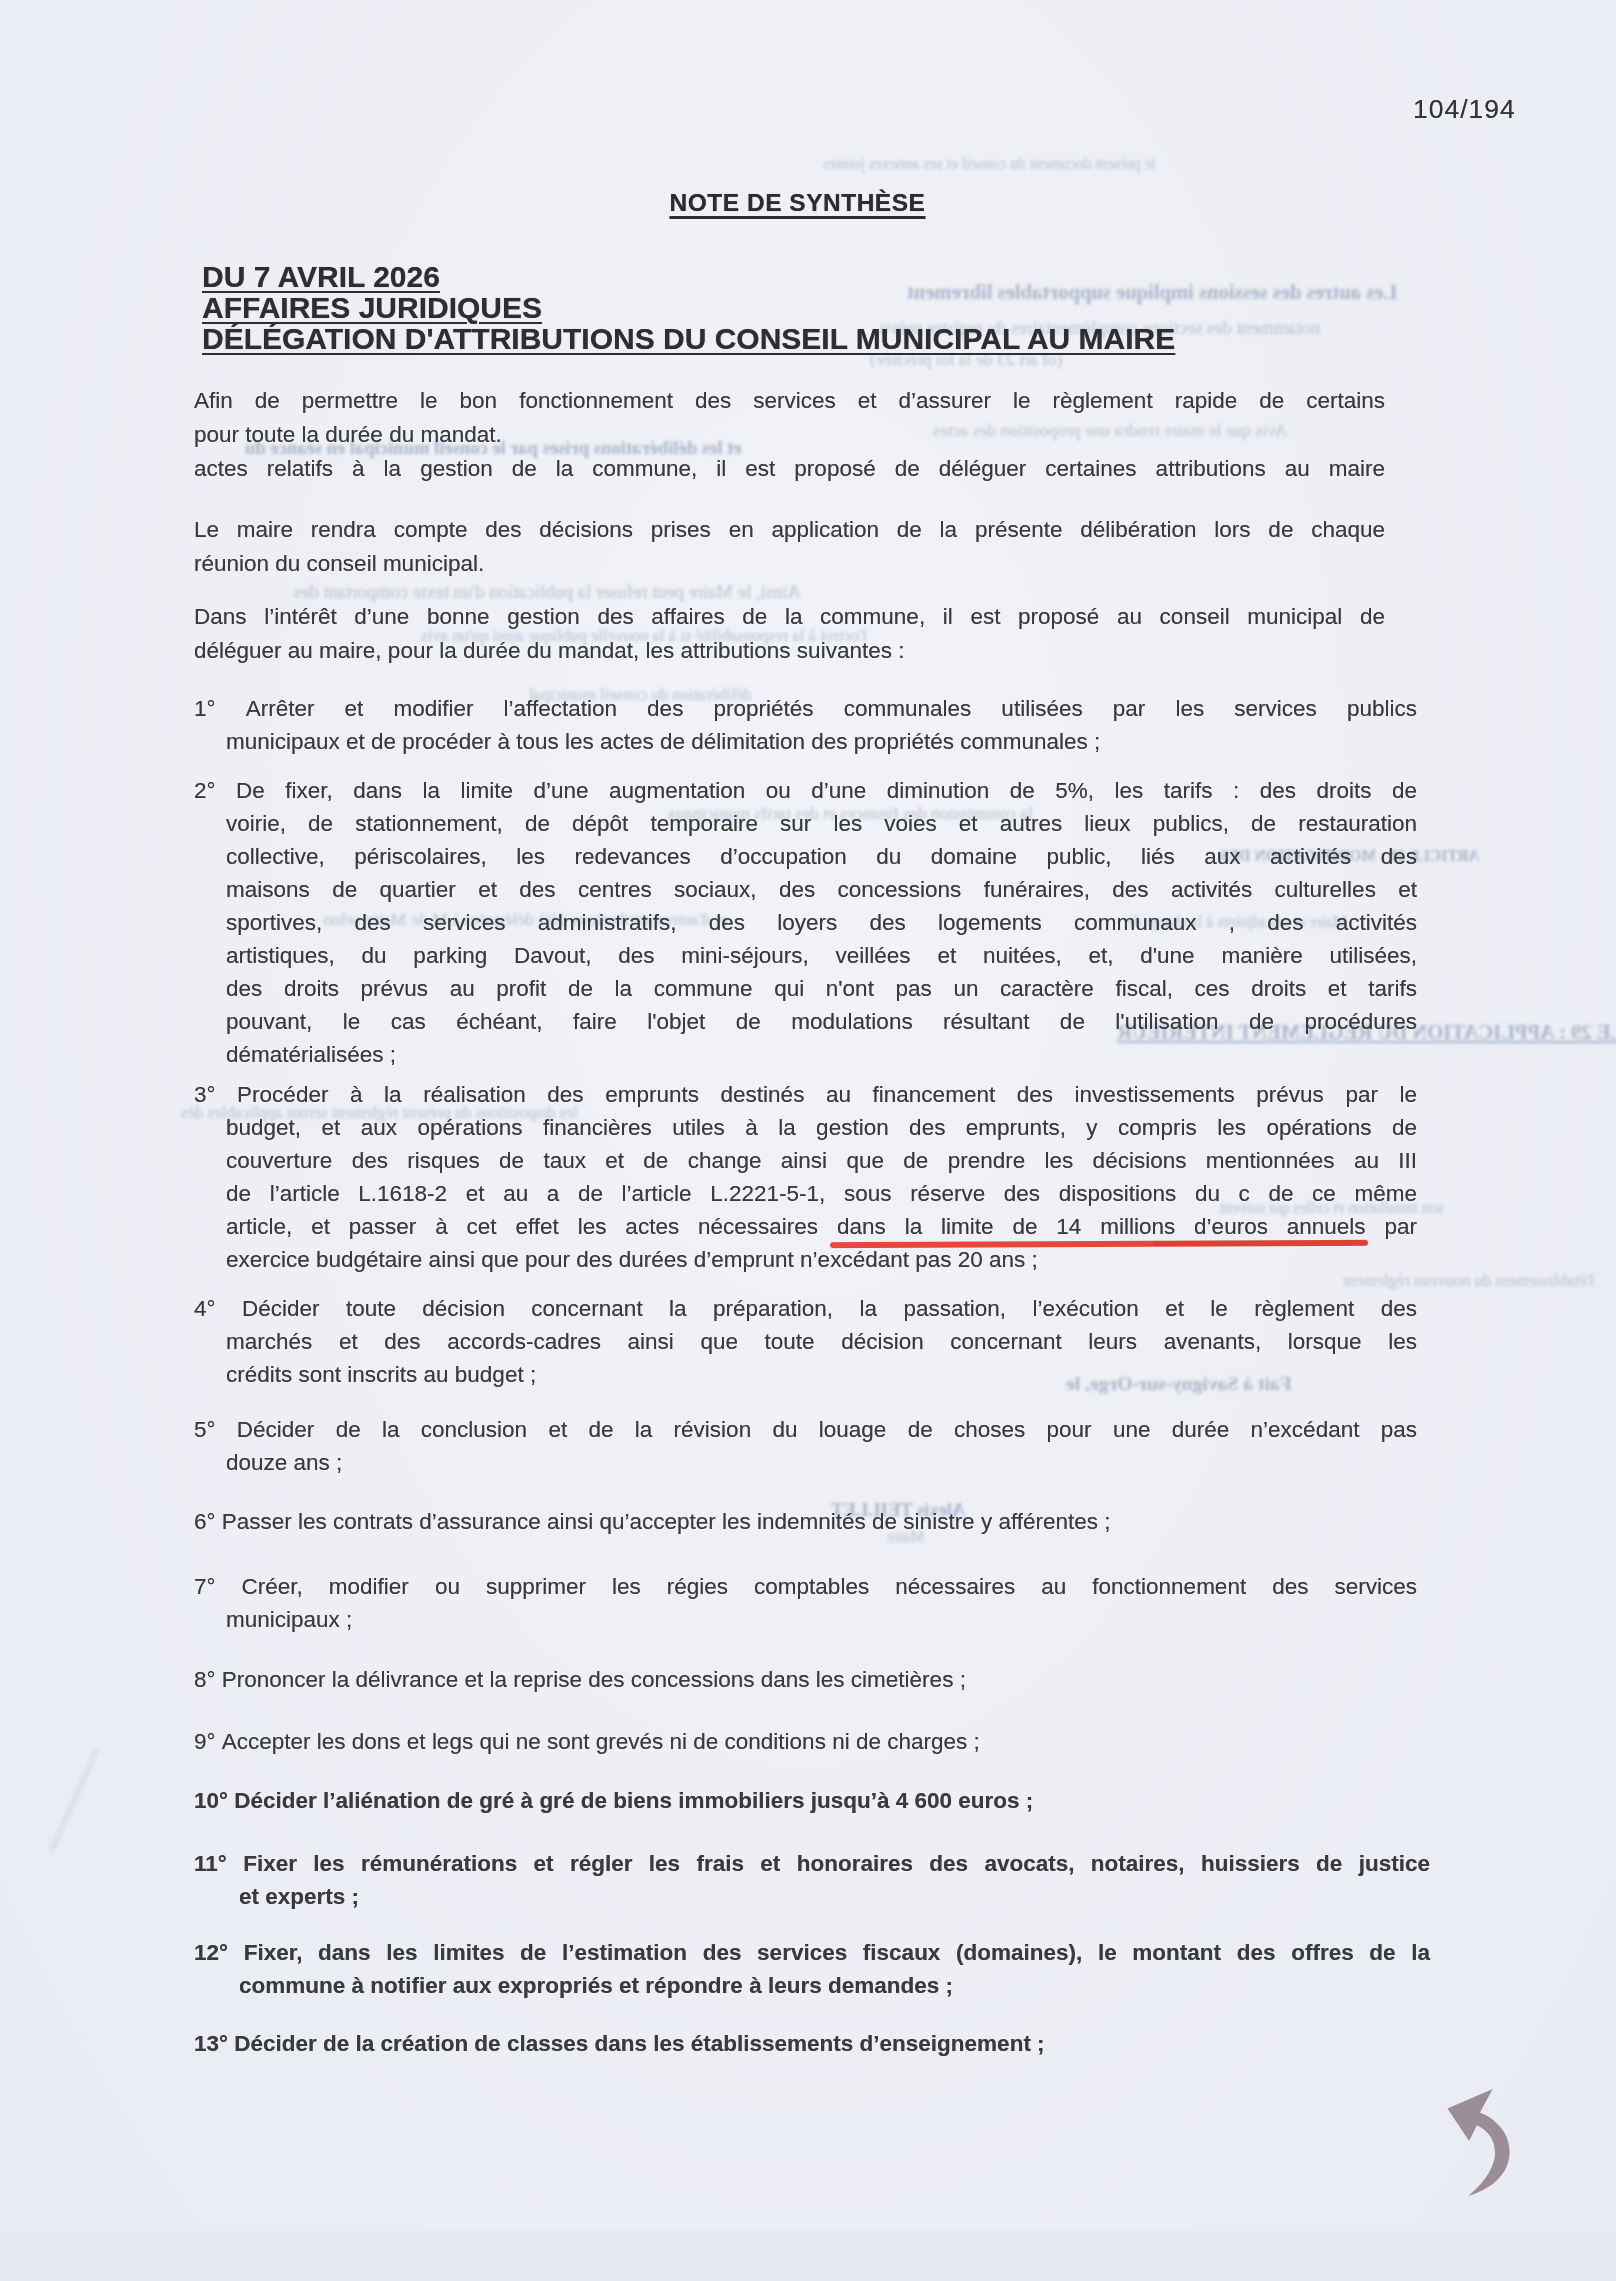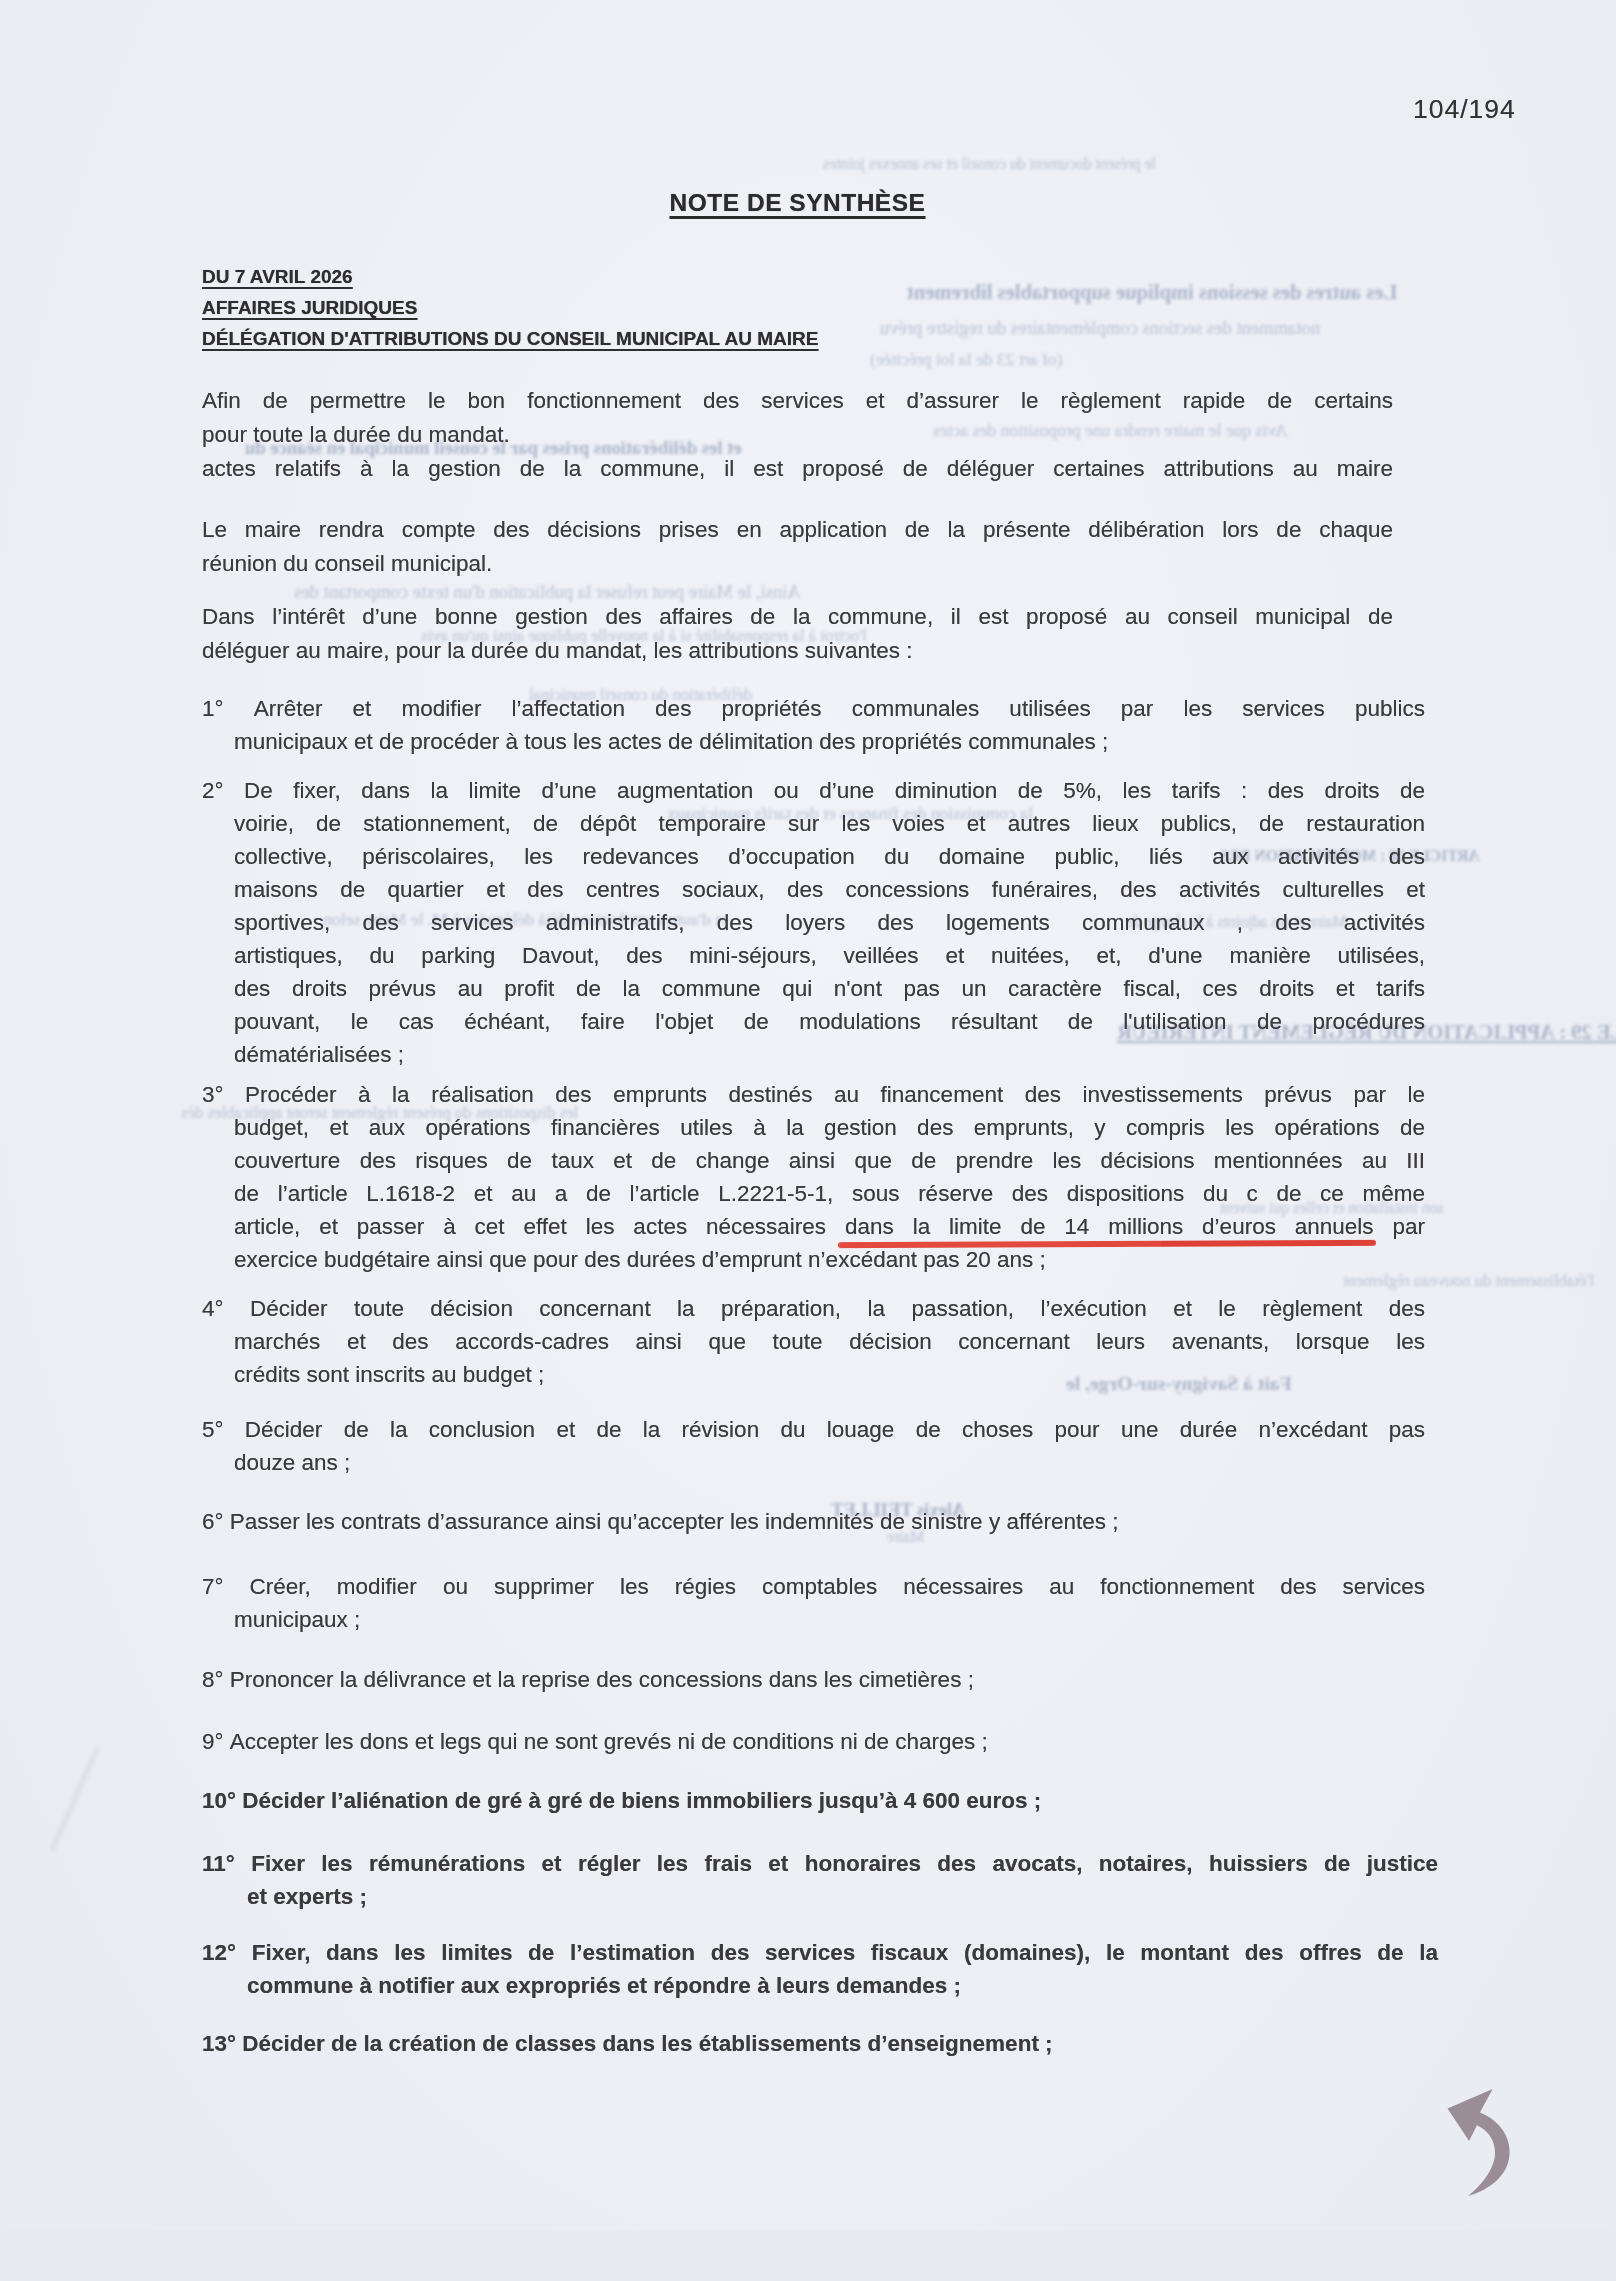--- a/index.html
+++ b/index.html
@@ -14,26 +14,26 @@
     text-shadow:0 0 0.6px rgba(50,50,50,.6);
   }
   .title {
     position:absolute; left:202px; top:189px; width:1191px; text-align:center;
     font-size:24.5px; font-weight:bold; letter-spacing:0.5px; color:#2c2c2e;
     text-shadow:0 0 0.7px rgba(40,40,40,.7);
   }
   .title span { text-decoration:underline; text-decoration-thickness:2.5px; text-underline-offset:4.9px; }
   .headers { position:absolute; left:202px; top:261px; width:1191px; z-index:2; }
   .hline {
-    font-size:19px; font-weight:bold; line-height:31px; color:#2e2e30;
+    font-size:30px; font-weight:bold; line-height:31px; color:#2e2e30;
     text-decoration:underline; text-decoration-thickness:2px; text-underline-offset:3.9px;
     text-shadow:0 0 0.7px rgba(40,40,40,.7);
     width:max-content; max-width:1191px;
   }
-  .block { position:absolute; left:202px; width:1191px; z-index:2; font-size:22.5px; }
+  .block { position:absolute; left:194px; width:1191px; z-index:2; font-size:22.5px; }
   .para .line { line-height:34px; }
   .item  .line { line-height:33px; }
   .line { text-align:justify; text-align-last:justify; text-shadow:0 0 0.6px rgba(55,55,55,.55); }
   .line.last { text-align-last:left; }
   .item { padding-left:32px; }
   .item .line.first { text-indent:-32px; }
   .item.wide { padding-left:45px;font-weight:bold; }
   .item.wide .line.first { text-indent:-45px; }
   .red-ul { position:relative; }
   .red-ul::after {

